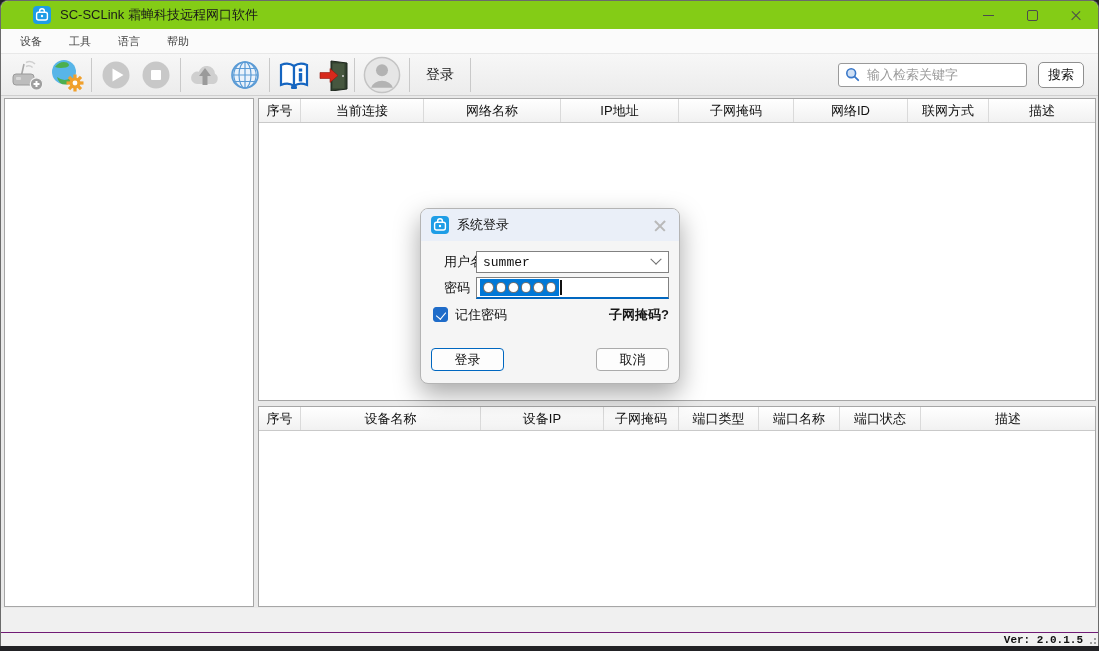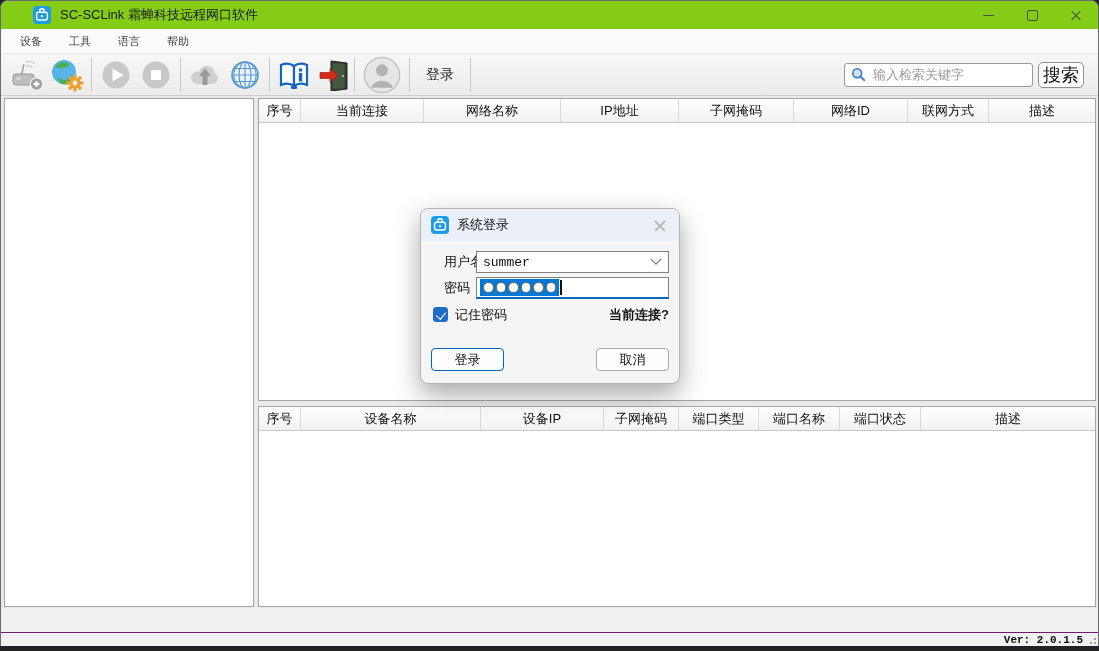--- a/index.html
+++ b/index.html
@@ -28,26 +28,26 @@
   .menuitem{font-size:11px;color:#444;padding:2px 10px;margin-right:7px;}
 
   
   .toolbar{height:41px;background:linear-gradient(#f7f7f7,#ececec);
     border-bottom:1px solid #cfcfcf;display:flex;align-items:center;flex:none;padding:0 6px;}
   .tbtn{width:40px;height:38px;display:flex;align-items:center;justify-content:center;flex:none;}
   .tsep{width:1px;height:34px;background:#c9c9c9;margin:0 4px;flex:none;}
   .tb-spacer{flex:1;}
   .login-label{font-size:14px;color:#222;padding:0 12px;}
   .searchbox{width:175px;height:22px;background:#fff;border:1px solid #9a9a9a;border-radius:3px;
-    display:flex;align-items:center;padding:0 6px;margin-right:5px;}
+    display:flex;align-items:center;padding:0 6px;margin-right:11px;}
   .searchbox input{border:none;outline:none;flex:1;font-size:13px;color:#333;background:transparent;
     font-family:"Liberation Sans","DejaVu Sans",sans-serif;min-width:0;}
   .searchbox input::placeholder{color:#9a9a9a;}
   .search-btn{height:24px;width:44px;background:#fff;border:1px solid #8f8f8f;border-radius:5px;
-    font-size:18px;color:#111;display:flex;align-items:center;justify-content:center;margin-right:8px;}
+    font-size:13px;color:#111;display:flex;align-items:center;justify-content:center;margin-right:8px;}
 
   
   .main{flex:1;background:#e9e9e9;display:flex;padding:2px 2px 1px 3px;gap:4px;min-height:0;}
   .left-panel{width:248px;flex:none;background:#fff;border:1px solid #a6a6a6;}
   .right-panels{flex:1;display:flex;flex-direction:column;gap:5px;min-width:0;}
   .gridtable{background:#fff;border:1px solid #a6a6a6;display:flex;flex-direction:column;min-height:0;}
   .gridtable.top{height:301px;flex:none;}
   .gridtable.bottom{flex:1;}
   .thead{height:23px;flex:none;display:flex;background:linear-gradient(#ffffff,#f1f1f1);
     border-bottom:1px solid #c9c9c9;}
@@ -327,20 +327,20 @@
         </span>
       <span class="caret"></span>
     </div>
   </div>
 
   <div class="dlg-row" style="top:97px;height:17px;">
     <span class="cbx">
         <span class="tick"></span>
       </span>
     <span class="cbx-label">记住密码</span>
-    <span class="forgot">当前连接?</span>
+    <span class="forgot">子网掩码?</span>
   </div>
 
   <div class="dlg-row" style="top:139px;height:23px;">
     <div class="dlg-btn btn-login">登录</div>
     <div class="dlg-btn btn-cancel">取消</div>
   </div>
 </div>
 
 </body></html>

